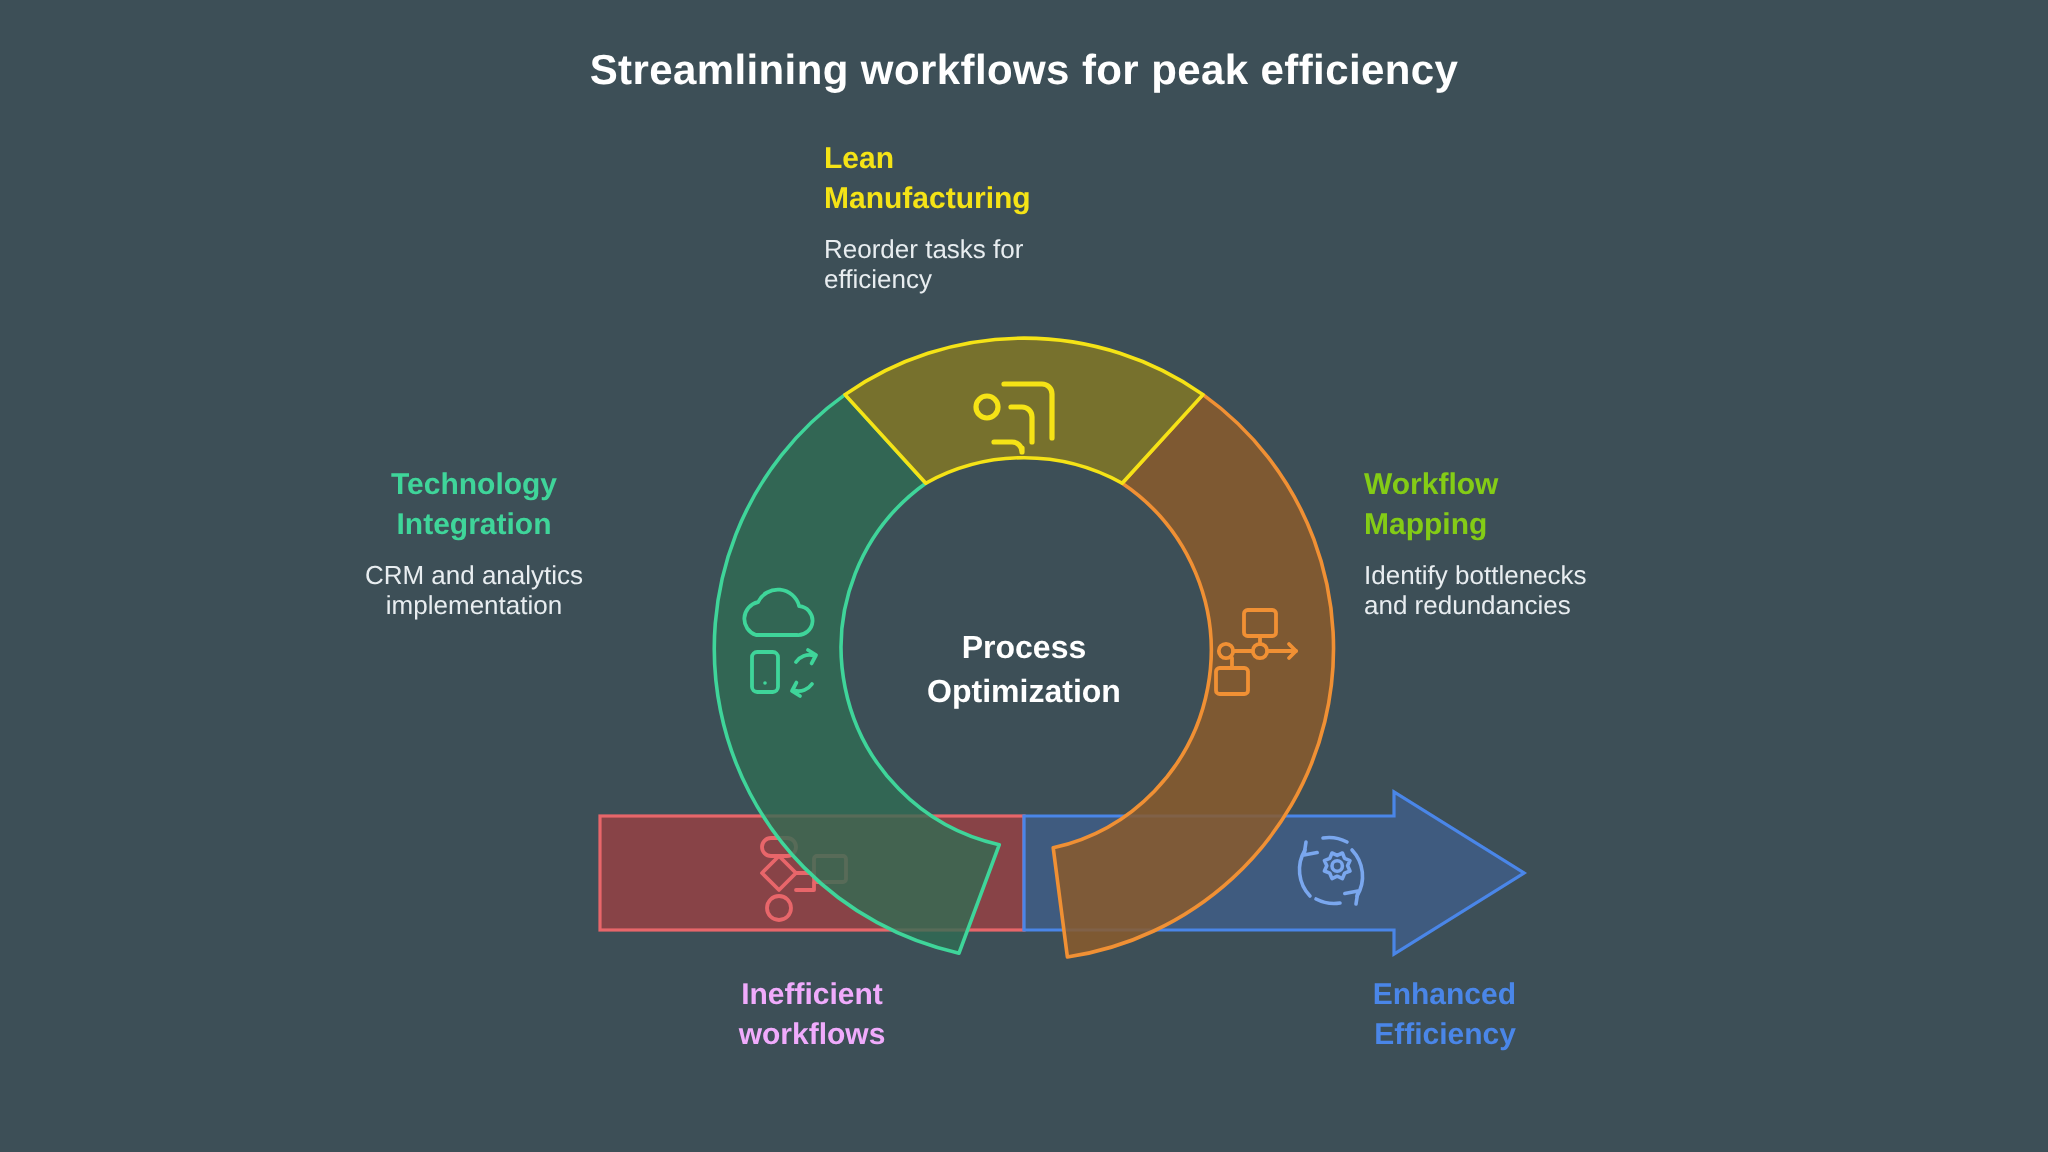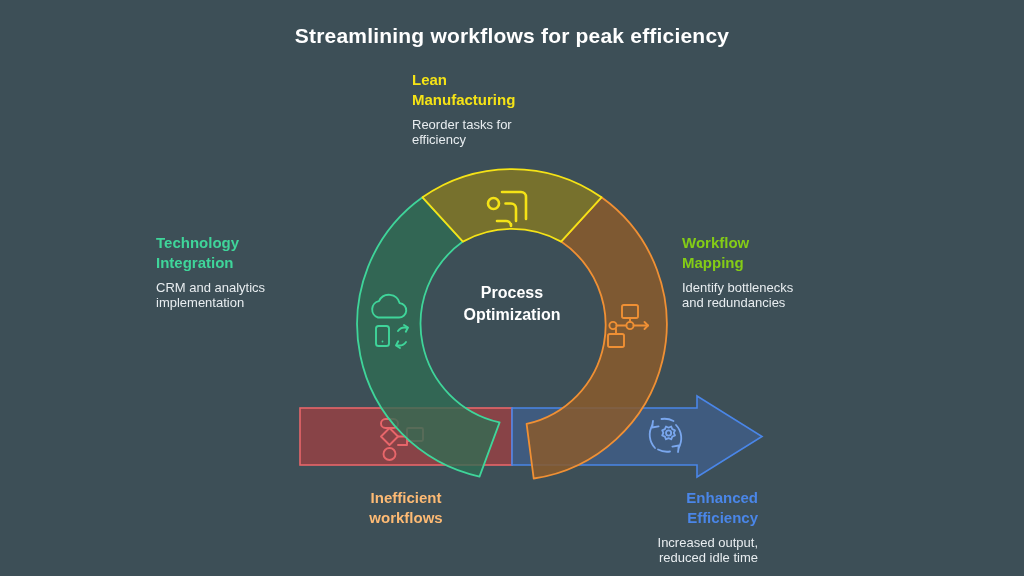--- a/index.html
+++ b/index.html
@@ -39,28 +39,28 @@
     white-space:pre-line;
   }
   .callout .sub{
     margin-top:7px;
     font-size:13px; line-height:15px;
     color:#e8edf0;
     white-space:pre-line;
   }
 
   .c-lean{ top:70px; left:412px; width:200px; text-align:left; }
-  .c-tech{ top:233px; left:156px; width:186px; text-align:left; }
+  .c-tech{ top:233px; left:144px; width:186px; text-align:center; }
   .c-flow{ top:233px; left:682px; width:190px; text-align:left; }
   .c-ineff{ top:488px; left:306px; width:200px; text-align:center; }
   .c-enh{ top:488px; left:558px; width:200px; text-align:right; }
 
   .center-label{
     position:absolute;
-    left:412px; top:282px; width:200px;
+    left:412px; top:314px; width:200px;
     text-align:center;
     color:#ffffff;
     font-size:16px; font-weight:bold; line-height:22px;
     white-space:pre-line;
   }
 </style>
 </head>
 <body>
 
 <div id="stage">
@@ -172,27 +172,25 @@
   </div>
 
   <div class="callout c-flow">
     <div class="head" style="color:#84cc16">Workflow
 Mapping</div>
     <div class="sub">Identify bottlenecks
 and redundancies</div>
   </div>
 
   <div class="callout c-ineff">
-    <div class="head" style="color:#fdba74">Inefficient
+    <div class="head" style="color:#f0abfc">Inefficient
 workflows</div>
   </div>
 
   <div class="callout c-enh">
     <div class="head" style="color:#4a86e8">Enhanced
 Efficiency</div>
-    <div class="sub">Increased output,
-reduced idle time</div>
   </div>
 
   <div class="center-label">Process
 Optimization</div>
 
 </div>
 
 </body></html>

